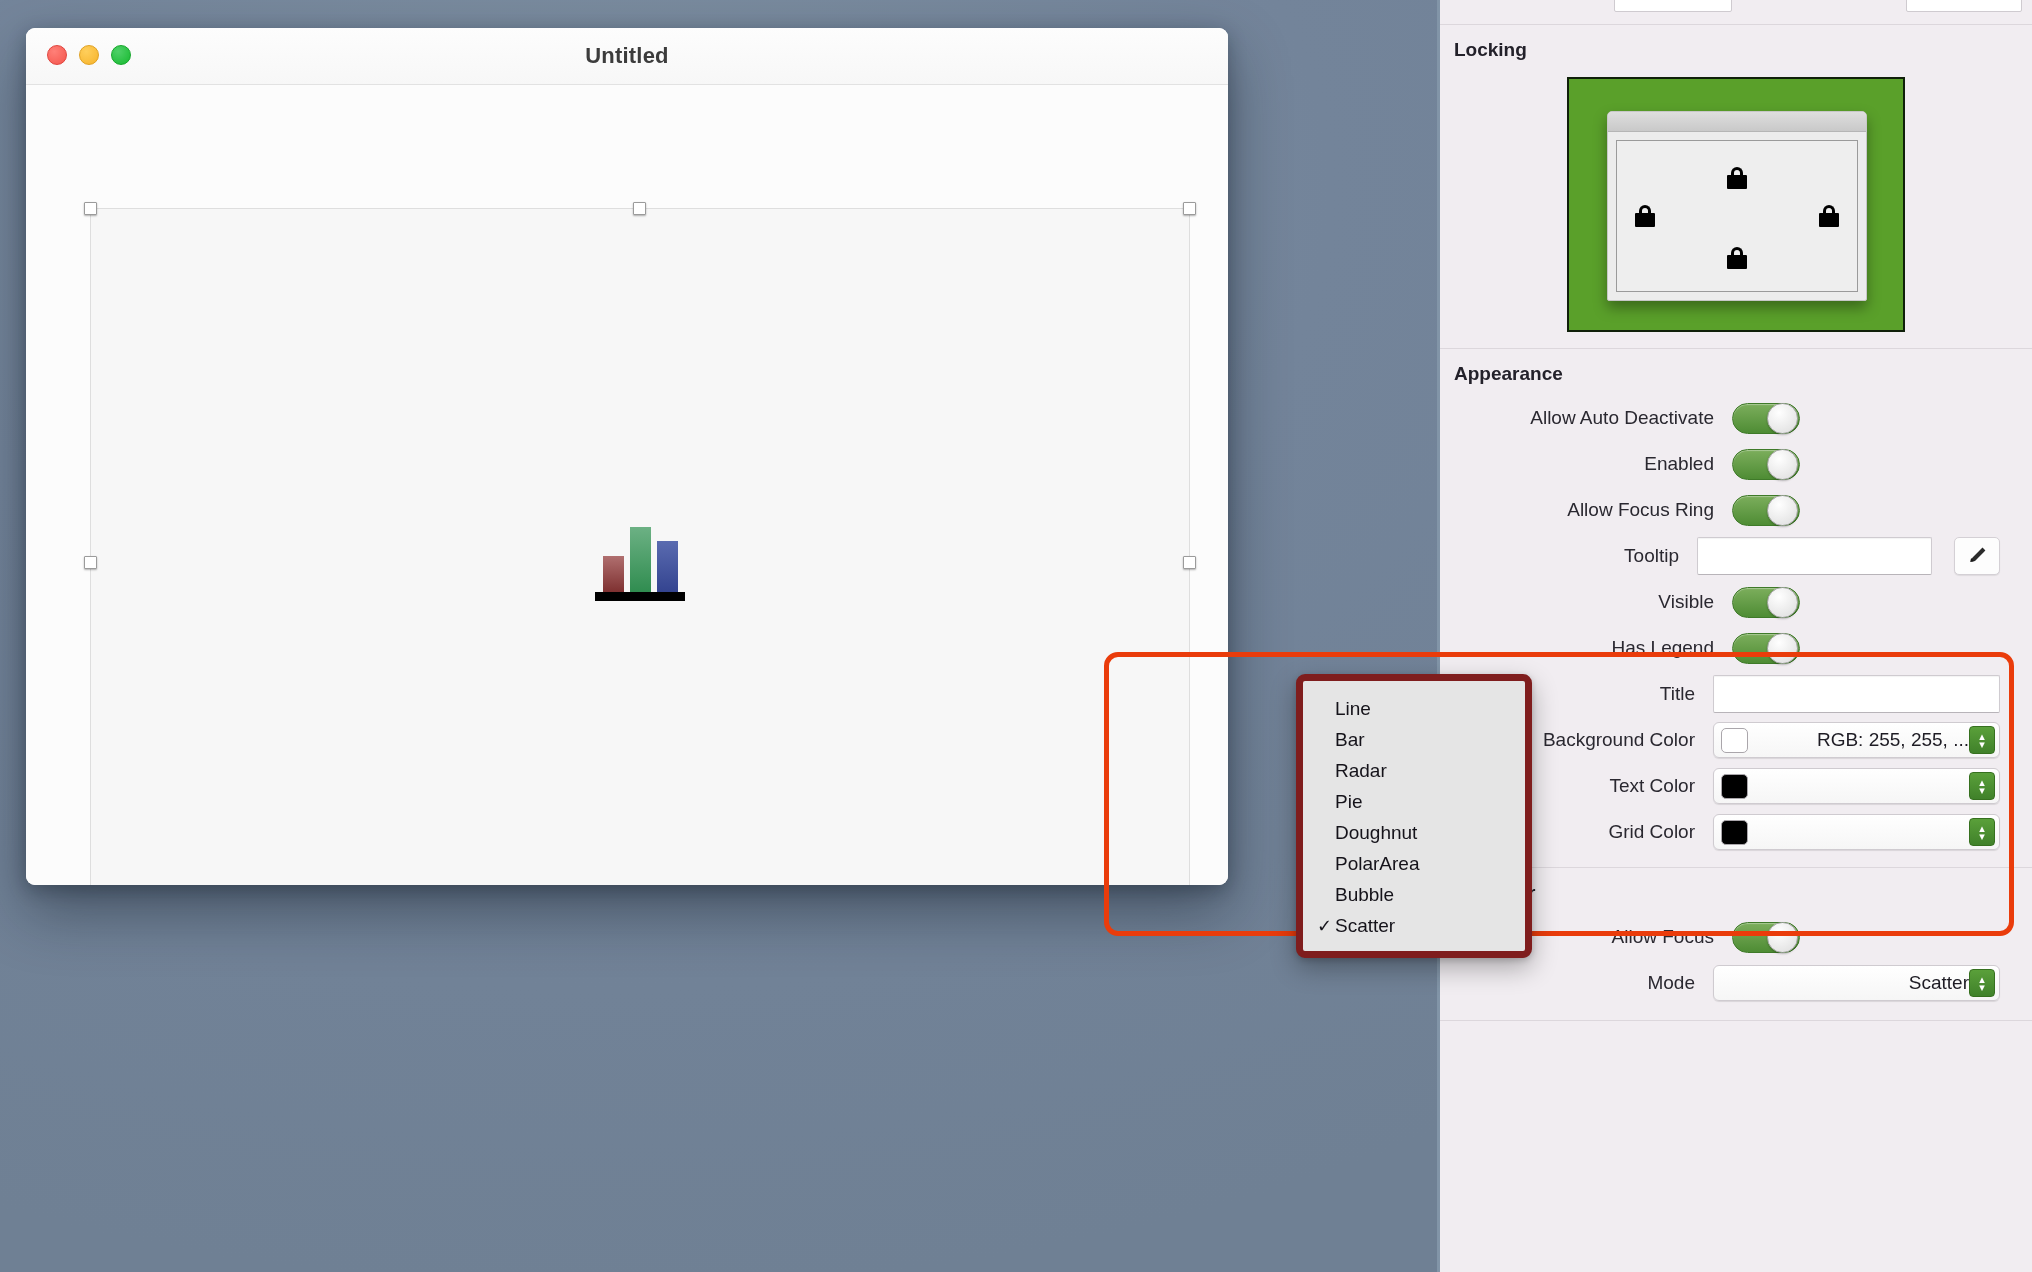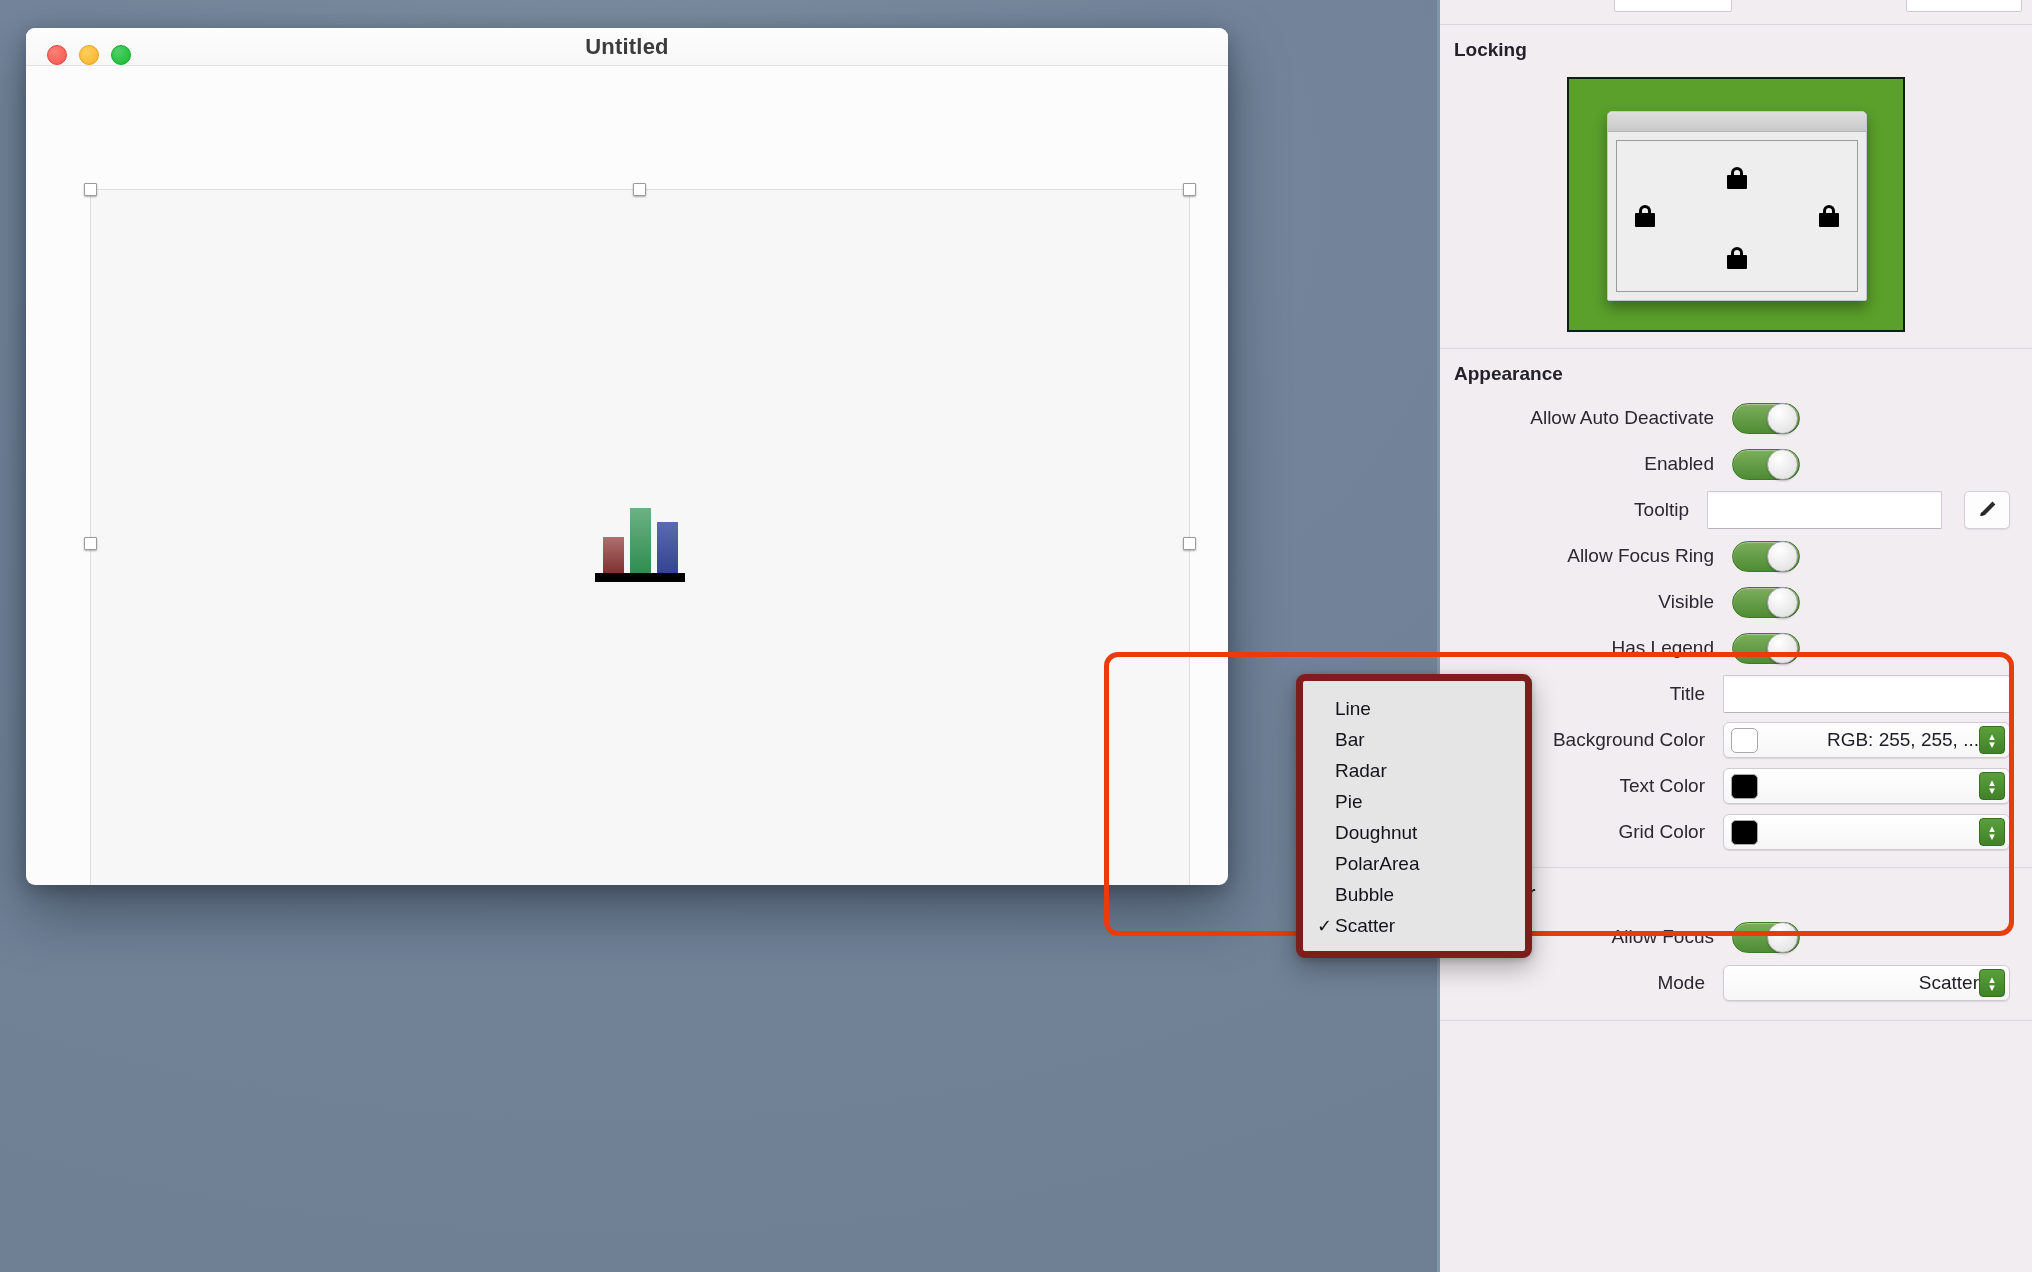--- a/index.html
+++ b/index.html
@@ -17,21 +17,21 @@
   #doc-window {
     position: absolute;
     left: 26px; top: 28px;
     width: 1202px; height: 857px;
     background: #fcfcfc;
     border-radius: 9px;
     box-shadow: 0 26px 60px rgba(10,18,30,0.42), 0 5px 18px rgba(10,18,30,0.28);
     overflow: hidden;
   }
   #titlebar {
-    height: 38px;
+    height: 57px;
     background: linear-gradient(#fdfdfd, #f7f7f7);
     border-bottom: 1px solid #e2e2e2;
     position: relative;
     display: flex; align-items: center; justify-content: center;
   }
   #traffic { position: absolute; left: 21px; top: 0; height: 54px; display: flex; align-items: center; gap: 12px; }
   .tl { width: 20px; height: 20px; border-radius: 50%; }
   .tl.red    { background: radial-gradient(circle at 35% 30%, #ff8078, #f4554c); border: 1px solid #e0443d; }
   .tl.yellow { background: radial-gradient(circle at 35% 30%, #ffcf5c, #f6b32a); border: 1px solid #e0a122; }
   .tl.green  { background: radial-gradient(circle at 35% 30%, #4fd068, #16b92f); border: 1px solid #14a72a; }
@@ -86,21 +86,21 @@
   .sep { height: 1px; background: #dcd7dc; width: 100%; }
 
   .section-title {
     font-size: 19px; font-weight: bold; color: #23212a;
     padding: 14px 12px 10px 14px;
   }
 
   .row {
     display: flex; align-items: center;
     min-height: 46px;
-    padding: 0 22px 0 0;
+    padding: 0 32px 0 0;
   }
   .row .lbl {
     width: 292px; text-align: right;
     padding-right: 18px;
     font-size: 19px; color: #2a2830;
     white-space: nowrap;
   }
   .row .ctl { flex: 1; display: flex; align-items: center; }
 
   
@@ -339,42 +339,42 @@
   <div class="row">
     <div class="lbl">Enabled</div>
     <div class="ctl">
         <div class="toggle">
           <div class="knob"></div>
         </div>
       </div>
   </div>
 
   <div class="row">
+    <div class="lbl">Allow Focus Ring</div>
+    <div class="ctl">
+        <div class="toggle">
+          <div class="knob"></div>
+        </div>
+      </div>
+  </div>
+
+  <div class="row">
     <div class="lbl">Tooltip</div>
     <div class="ctl">
       <input class="textfield tf-tooltip" value="" placeholder="" style="">
       <div class="iconbtn">
         <svg width="22" height="22" viewBox="0 0 22 22">
           <path d="M16.5 2.6l2.9 2.9-10.4 10.4-3.9 1 1-3.9z" fill="#2b2b2b"></path>
           <path d="M5.1 13.0l-1 3.9 3.9-1z" fill="#1a1a1a"></path>
         </svg>
       </div>
     </div>
   </div>
 
   <div class="row">
-    <div class="lbl">Allow Focus Ring</div>
-    <div class="ctl">
-        <div class="toggle">
-          <div class="knob"></div>
-        </div>
-      </div>
-  </div>
-
-  <div class="row">
     <div class="lbl">Visible</div>
     <div class="ctl">
         <div class="toggle">
           <div class="knob"></div>
         </div>
       </div>
   </div>
 
   <div class="row">
     <div class="lbl">Has Legend</div>

